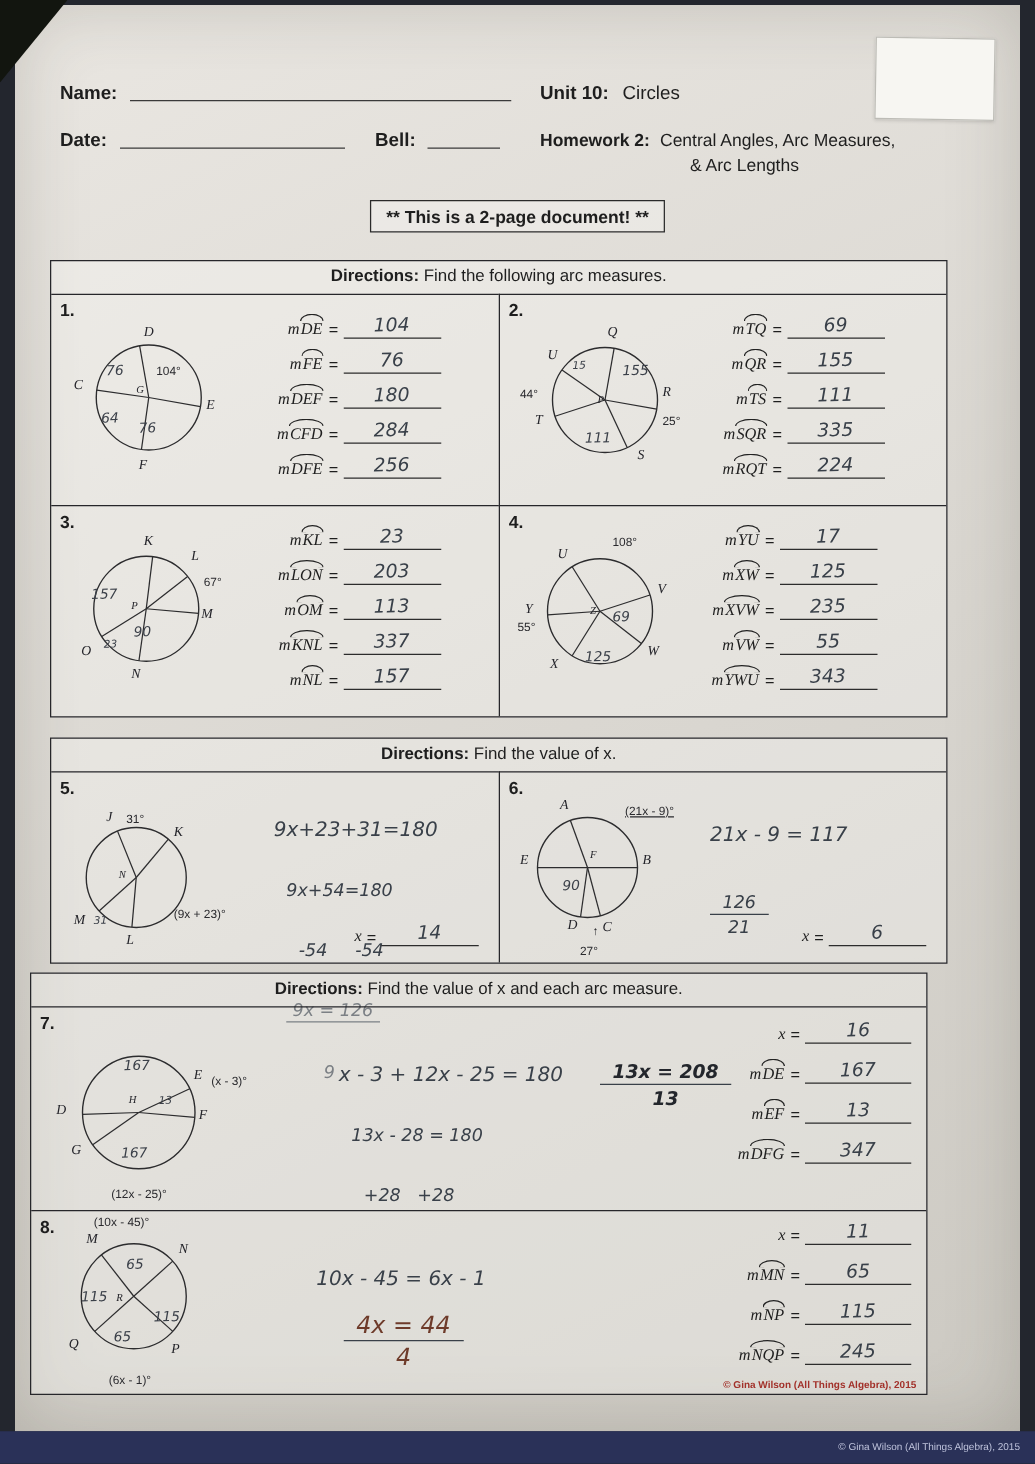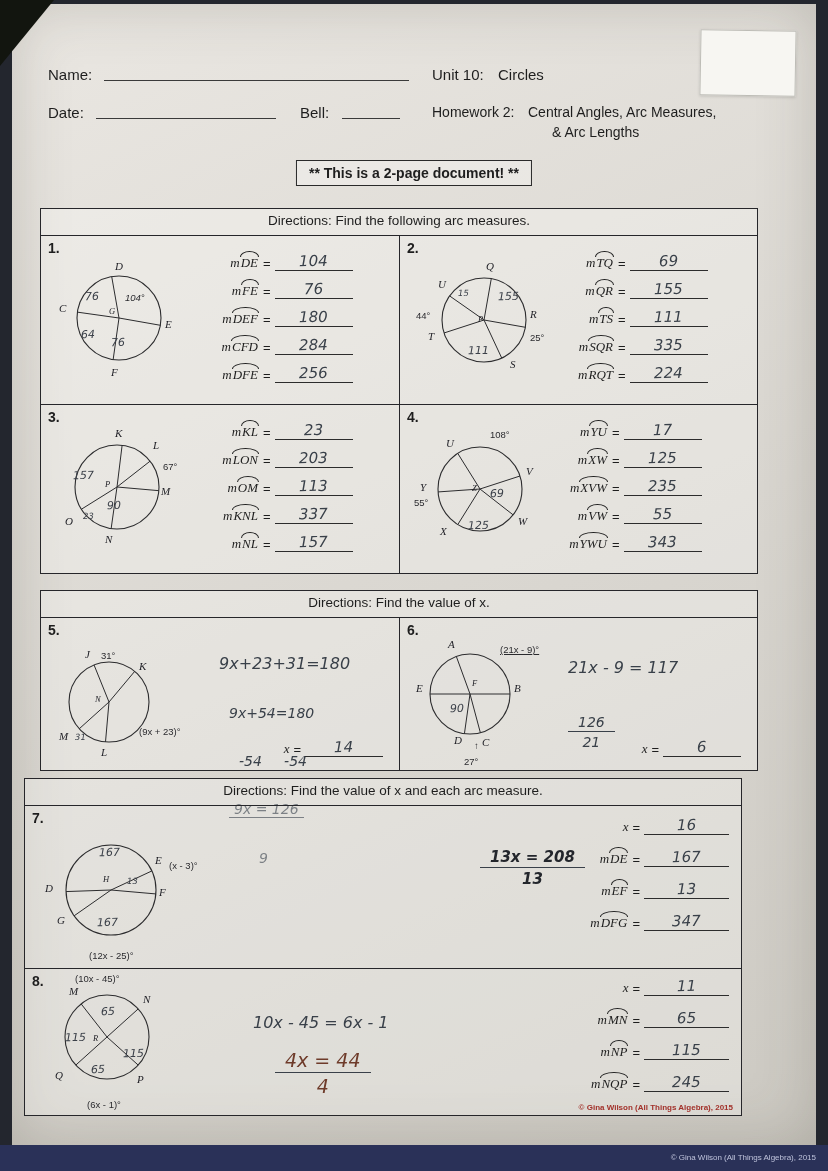--- a/index.html
+++ b/index.html
@@ -8,21 +8,21 @@
   .paper{position:absolute;left:12px;top:4px;width:804px;height:1141px;
          background:linear-gradient(155deg,#eae7e2,#d9d6d0 55%,#ccc9c2);
          box-shadow:inset 0 0 60px rgba(70,62,48,.22);}
   .corner{position:absolute;left:0;top:0;width:54px;height:66px;background:#12150f;
           clip-path:polygon(0 0,100% 0,0 100%);z-index:6;}
   .strip{position:absolute;left:0;bottom:0;width:100%;height:26px;background:#2a3158;z-index:5;}
   .stripc{position:absolute;right:12px;top:8px;font-size:8px;color:#d8dcf2;opacity:.85;}
   .note{position:absolute;left:688px;top:26px;width:94px;height:64px;background:#f7f6f2;
         border:1px solid #bdbcb6;transform:rotate(1deg);box-shadow:0 1px 3px rgba(0,0,0,.15);}
   .abs{position:absolute;}
-  .b{font-weight:normal;}
+  .b{font-weight:bold;}
   .h15{font-size:15px;}
   .h14{font-size:14px;}
   .blank{border-bottom:1.4px solid #3a3a3a;display:inline-block;height:14px;}
   .notice{position:absolute;left:50%;transform:translateX(-50%);top:156px;border:1.3px solid #2a2a2a;
           padding:4px 12px;font-weight:bold;font-size:14px;background:rgba(255,255,255,.28);white-space:nowrap;}
   .tbl{position:absolute;border:1.6px solid #26262a;background:rgba(250,249,246,.35);}
   .drow{height:22px;padding:4px 8px 0;font-size:13.5px;text-align:center;}
   .grid2{display:grid;grid-template-columns:1fr 1fr;}
   .cell{position:relative;border-top:1.5px solid #26262a;}
   .cell.cr{border-left:1.5px solid #26262a;}
@@ -99,21 +99,21 @@
               <line x1="66" y1="60" x2="24.408741112854052" y2="54.15472975967724" stroke="#2c2c2e" stroke-width="1"></line>
               <line x1="66" y1="60" x2="107.36192562651273" y2="67.29322346201111" stroke="#2c2c2e" stroke-width="1"></line>
               <line x1="66" y1="60" x2="60.154729759677274" y2="101.59125888714595" stroke="#2c2c2e" stroke-width="1"></line>
             </svg>
             <div class="flbl pt" style="left: 62px; top: 2px;">D</div>
             <div class="flbl pt" style="left: 6px; top: 44px;">C</div>
             <div class="flbl pt" style="left: 112px; top: 60px;">E</div>
             <div class="flbl pt" style="left: 58px; top: 108px;">F</div>
             <div class="flbl pt sm" style="left: 56px; top: 48px;">G</div>
             <div class="flbl hw" style="left: 32px; top: 32px;">76</div>
-            <div class="flbl g" style="left: 72px; top: 34px; font-style: italic;">104°</div>
+            <div class="flbl g" style="left: 72px; top: 34px;">104°</div>
             <div class="flbl hw" style="left: 28px; top: 70px;">64</div>
             <div class="flbl hw" style="left: 58px; top: 78px;">76</div>
           </div>
         <div class="answers" style="left:172px;top:16px">
             <div class="ansrow">
               <span class="al"><span>m</span><span class="arc">DE</span></span>
               <span class="eq">=</span>
               <span class="aval"><span class="hw">104</span></span>
             </div>
             <div class="ansrow">
@@ -384,20 +384,25 @@
           <div class="flbl hw" style="left: 58px; top: 22px;">167</div>
           <div class="flbl pt" style="left: 114px; top: 30px;">E</div>
           <div class="flbl g" style="left: 128px; top: 36px;">(x - 3)°</div>
           <div class="flbl pt sm" style="left: 62px; top: 50px;">H</div>
           <div class="flbl hw sm" style="left: 86px; top: 52px;">13</div>
           <div class="flbl pt" style="left: 4px; top: 58px;">D</div>
           <div class="flbl pt" style="left: 118px; top: 62px;">F</div>
           <div class="flbl pt" style="left: 16px; top: 90px;">G</div>
           <div class="flbl hw" style="left: 56px; top: 92px;">167</div>
           <div class="flbl g" style="left: 48px; top: 126px;">(12x - 25)°</div>
+        </div>
+      <div class="work" style="left:246px;top:12px">
+          <div class="wline lg">x - 3 + 12x - 25 = 180</div>
+          <div class="wline ind1">13x - 28 = 180</div>
+          <div class="wline ind2">+28   +28</div>
         </div>
       <div class="work" style="left:455px;top:10px"><div class="wline dark frac"><div class="fnum">13x = 208</div><div class="fden">13</div></div></div>
       <div class="answers sp w85" style="right:12px;top:10px">
           <div class="ansrow">
             <span class="al"><span>x</span></span>
             <span class="eq">=</span>
             <span class="aval"><span class="hw">16</span></span>
           </div>
           <div class="ansrow">
             <span class="al"><span>m</span><span class="arc">DE</span></span>

